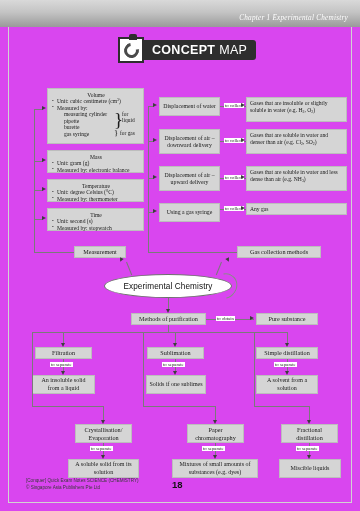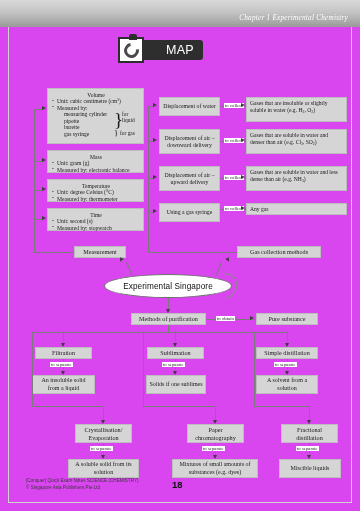--- a/index.html
+++ b/index.html
@@ -70,21 +70,21 @@
     height: 20px;
     background: #2e2e2e;
     border-radius: 3px;
     padding: 0 9px 0 12px;
     display: flex; align-items: center;
     color: #ffffff;
     font-family: "Liberation Sans", sans-serif;
     letter-spacing: 0.3px;
   }
   .badge-bold { font-weight: bold; font-size: 12.5px; }
-  .badge-light { font-weight: normal; font-size: 12.5px; margin-left: 14px; }
+  .badge-light { font-weight: normal; font-size: 12.5px; margin-left: 4px; }
 
   
   .box {
     position: absolute;
     background: #d5d5d5;
     border: 0.6px solid #bdbdbd;
     color: #1a1a1a;
     font-family: "Liberation Serif", serif;
     display: flex;
     align-items: center;
@@ -193,20 +193,21 @@
 
   <div class="header-band"></div>
   <div class="header-title">Chapter 1  Experimental Chemistry</div>
   <div class="page-frame"></div>
 
   <div class="badge-wrap">
     <div class="badge-clip">
       <div class="clip-ring"></div>
     </div>
     <div class="badge-bar">
+      <span class="badge-bold">CONCEPT</span>
       <span class="badge-light">MAP</span>
     </div>
   </div>
 
   <div class="box lt" style="left:47px; top:88px; width:97px; height:56px; padding:2.5px 3px 2px 4px; font-size:5.6px;">
     <span class="ttl">Volume</span>
     <ul class="bullets">
       <li>Unit: cubic centimetre (cm<sup>3</sup>)</li>
       <li>Measured by:</li>
     </ul>
@@ -312,21 +313,21 @@
   <div class="arrow-r" style="left:153px; top:175.4px;"></div>
   <div class="ln hl" style="left:148px; top:212px; width:6px;"></div>
   <div class="arrow-r" style="left:153px; top:209.4px;"></div>
   <div class="ln hl" style="left:148px; top:252px; width:89px;"></div>
 
   <div class="box" style="left:237px; top:246px; width:84px; height:12px; font-size:6.2px;">
     <span>Gas collection methods</span>
   </div>
 
   <div class="oval" style="left:104px; top:274px; width:128px; height:24px;">
-    <span>Experimental Singapore</span>
+    <span>Experimental Chemistry</span>
   </div>
   <div class="swoosh" style="left:213px; top:273px;"></div>
 
   <div class="ln" style="left:126px; top:262px; width:0.9px; height:14px; transform: rotate(-22deg); transform-origin: top center;"></div>
   <div class="arrow-d" style="left:119px; top:258px; transform: rotate(25deg);"></div>
 
   <div class="ln" style="left:221px; top:262px; width:0.9px; height:14px; transform: rotate(22deg); transform-origin: top center;"></div>
   <div class="arrow-d" style="left:226px; top:258px; transform: rotate(-25deg);"></div>
 
   <div class="ln vl" style="left:168px; top:298px; height:12px;"></div>

